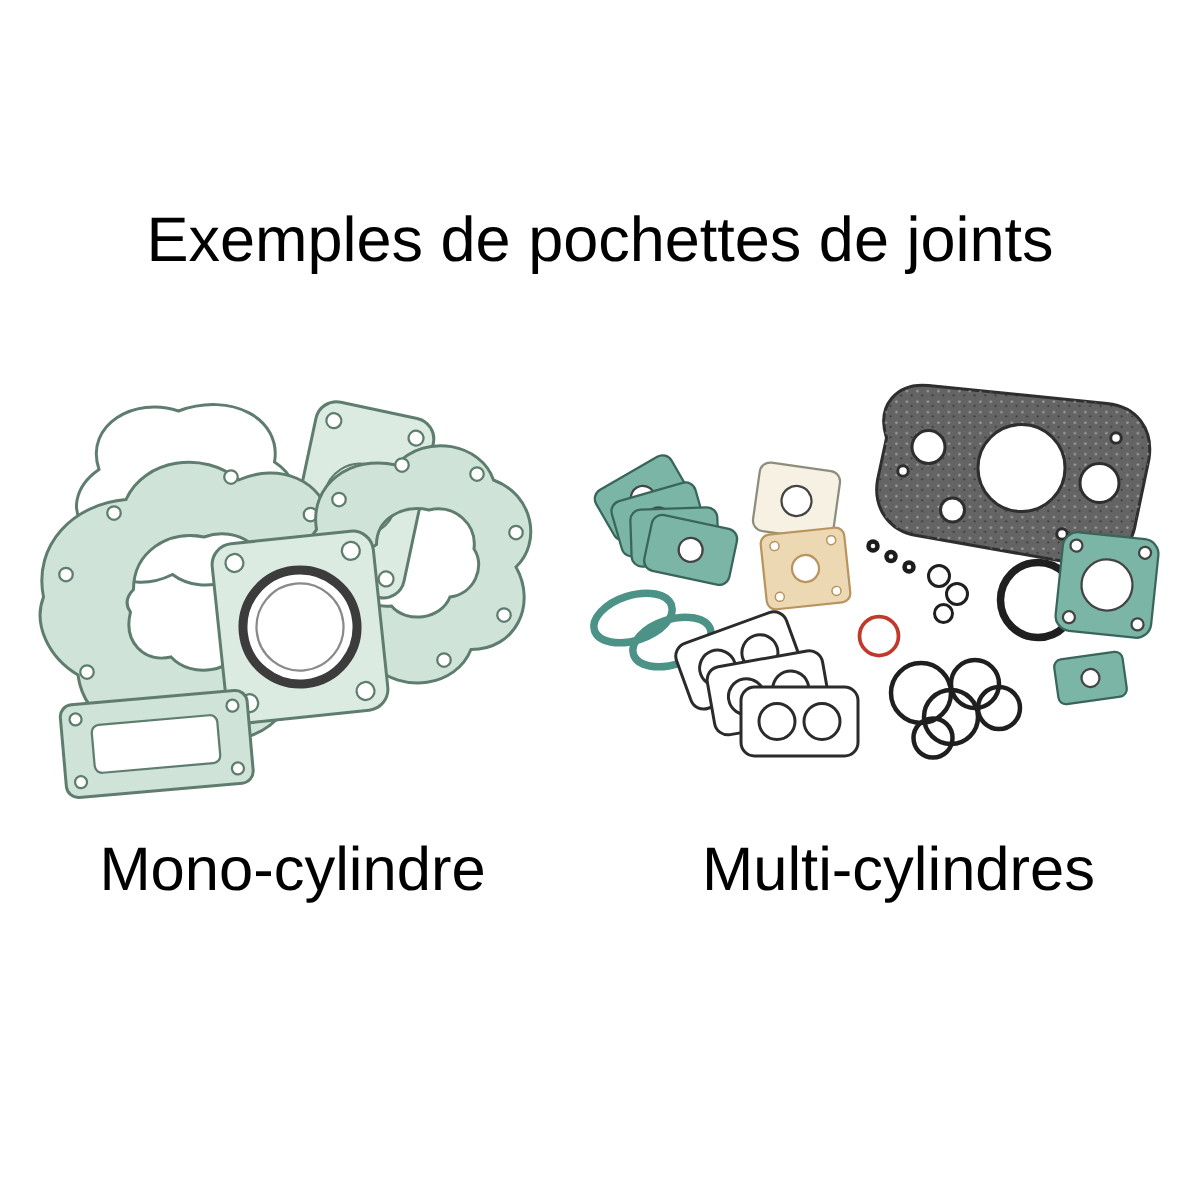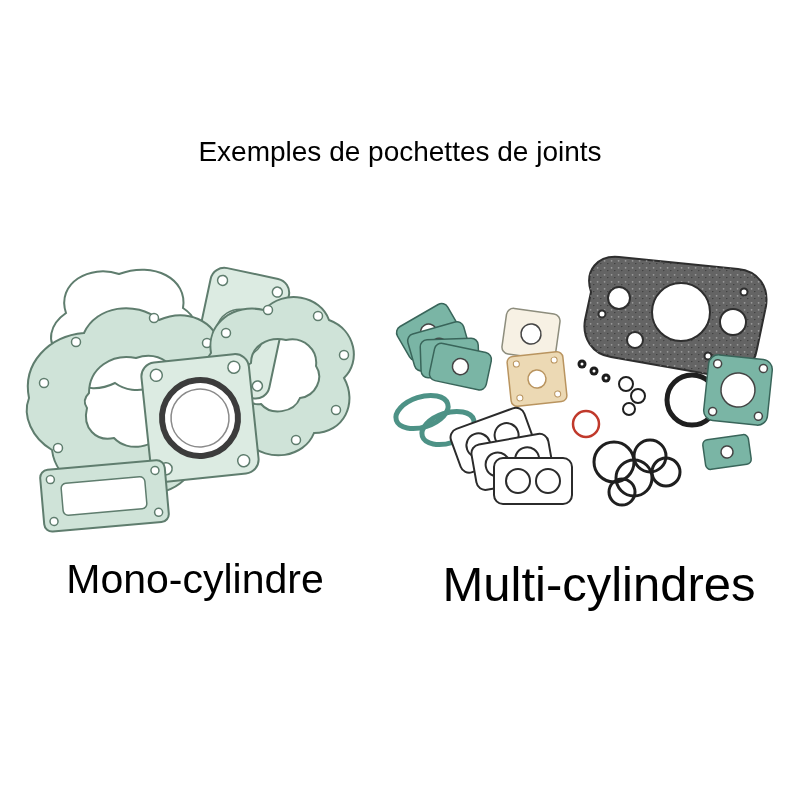--- a/index.html
+++ b/index.html
@@ -6,28 +6,28 @@
   body {
     width: 800px; height: 800px;
     background: var(--background, #ffffff);
     color: var(--text, #000000);
     font-family: "Liberation Sans", sans-serif;
     position: relative;
     overflow: hidden;
   }
   .title {
     position: absolute; top: 136px; left: 0; width: 800px;
-    text-align: center; font-size: 28px; line-height: 1.16; font-weight: 400;
+    text-align: center; font-size: 42px; line-height: 1.16; font-weight: 400;
   }
   .figures { position: absolute; top: 252px; left: 0; width: 800px; height: 300px; }
   .fig-left  { position: absolute; left: 4px;  top: 6px; }
   .fig-right { position: absolute; left: 386px; top: 0; }
   .captions { position: absolute; top: 556px; left: 0; width: 640px; height: 60px; }
   .caption-left  { position: absolute; left: 0;    width: 390px; text-align: center; font-size: 41px; }
-  .caption-right { position: absolute; left: 398px; width: 402px; text-align: center; font-size: 49px; }
+  .caption-right { position: absolute; left: 398px; width: 402px; text-align: center; font-size: 41px; }
 
   
   .g-green  { fill: var(--gasket_green, #cfe3d8); stroke: var(--gasket_green_stroke, #5f7d6e); stroke-width: 2; }
   .g-green2 { fill: #dcebe2; stroke: var(--gasket_green_stroke, #5f7d6e); stroke-width: 2; }
   .hole { fill: #ffffff; stroke: var(--gasket_green_stroke, #5f7d6e); stroke-width: 1.5; }
   .outline-green { fill: none; stroke: var(--gasket_green_stroke, #5f7d6e); stroke-width: 2; }
   .g-teal { fill: var(--gasket_teal, #7ab5a5); stroke: #39655a; stroke-width: 1.5; }
   .hole-dark { fill: #ffffff; stroke: #444444; stroke-width: 1.5; }
   .g-beige { fill: var(--gasket_beige, #ecd9b4); stroke: #b9945f; stroke-width: 1.5; }
   .g-white { fill: #ffffff; stroke: #2b2b2b; stroke-width: 2; }

